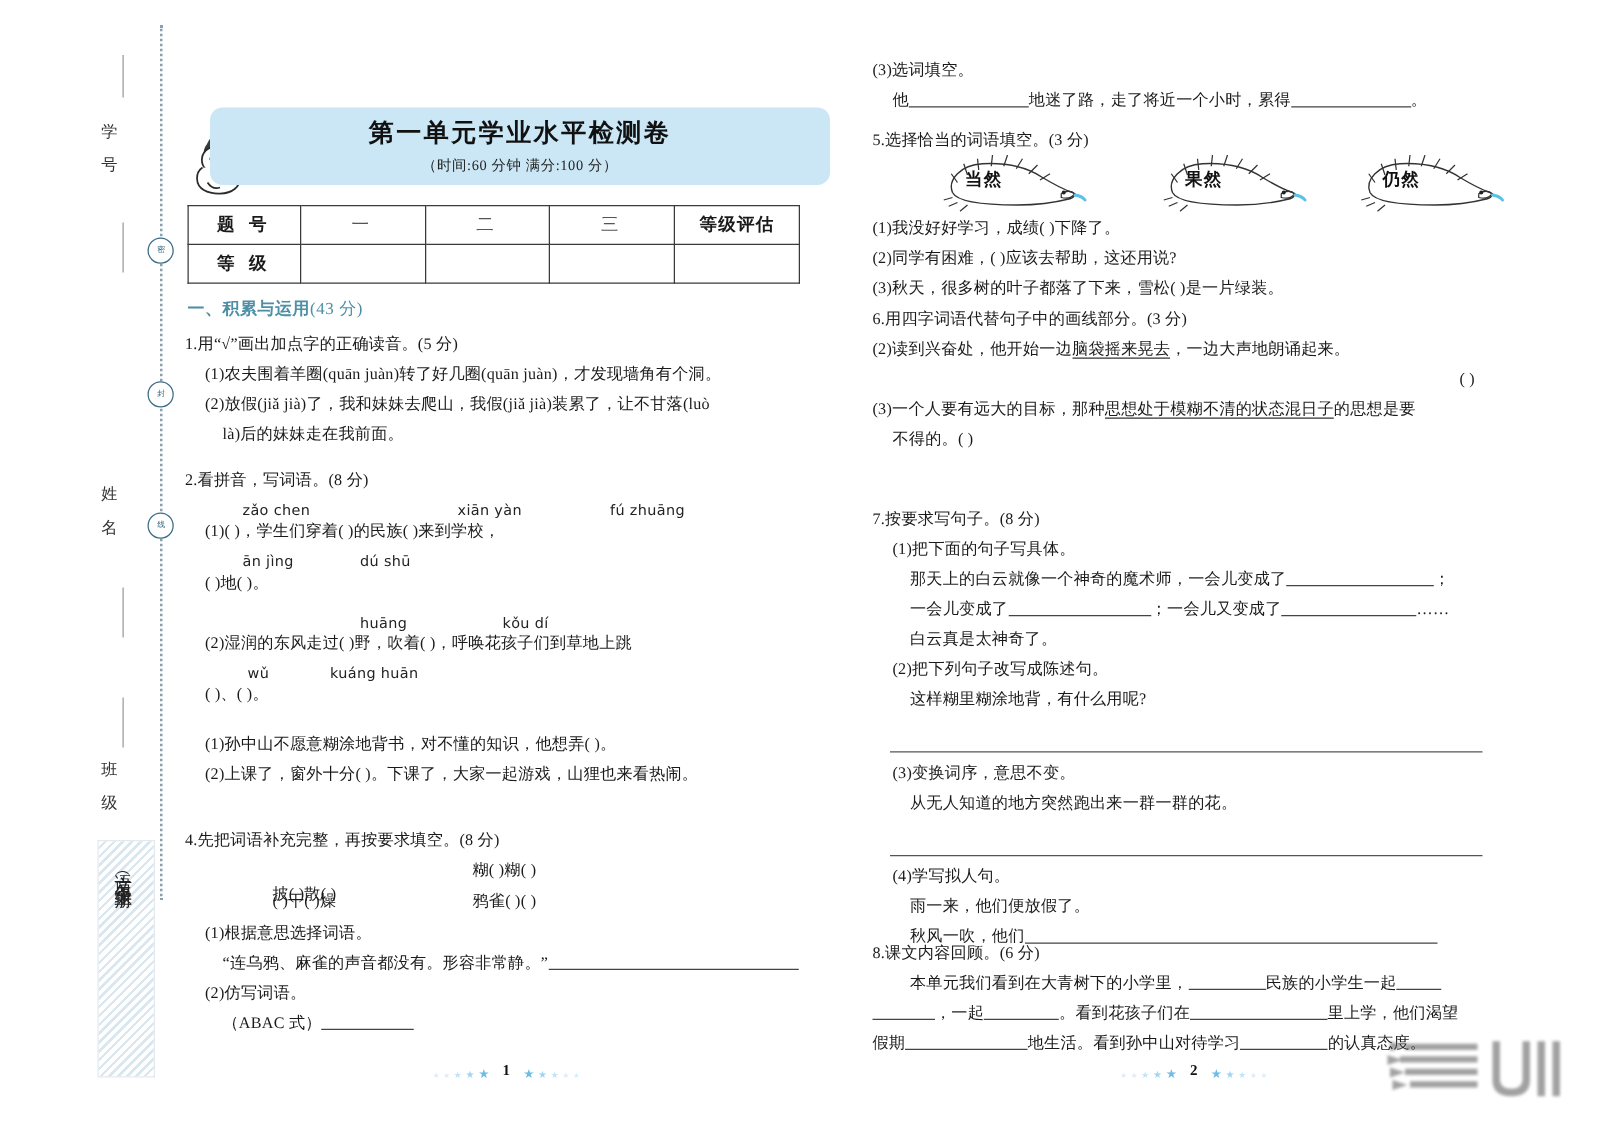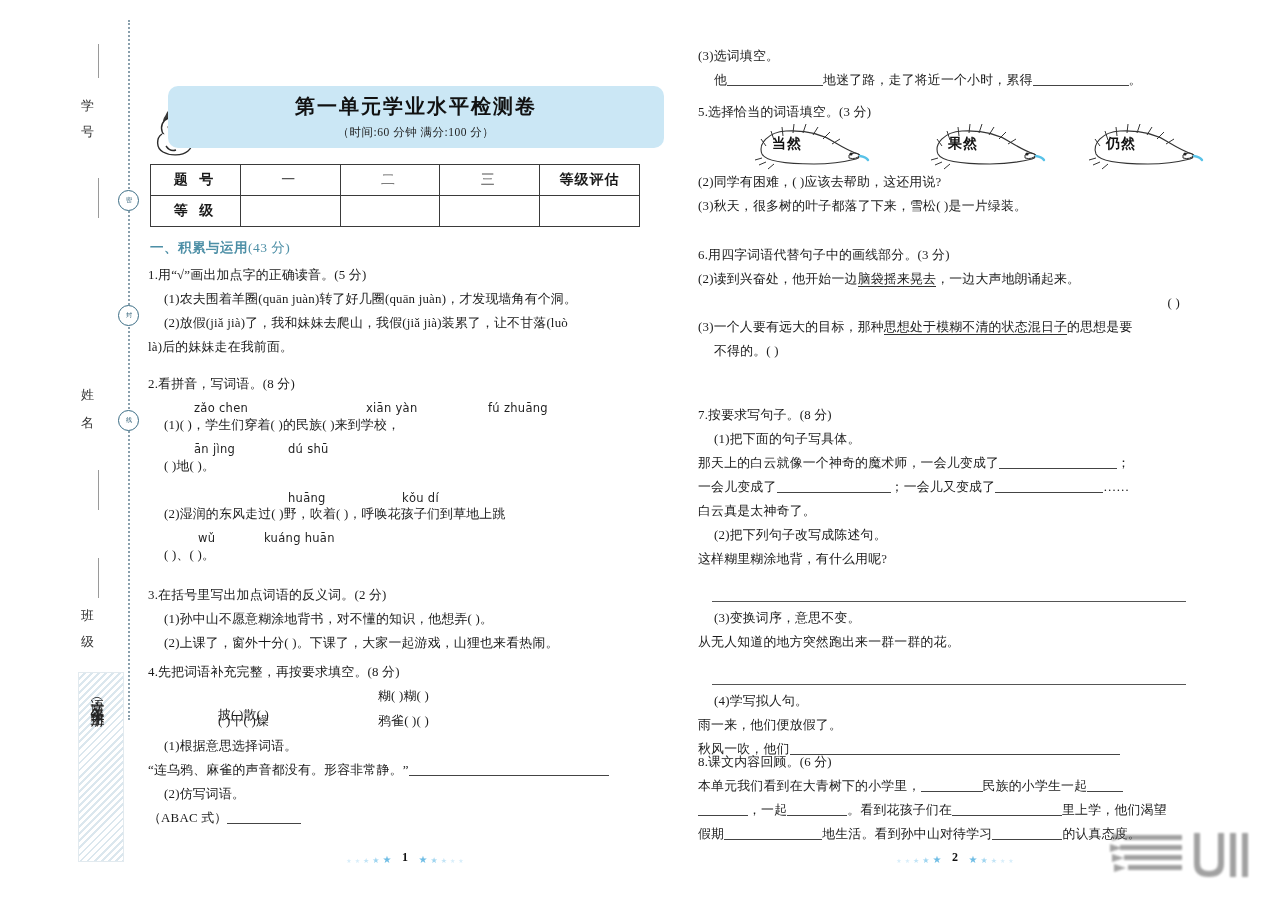--- a/index.html
+++ b/index.html
@@ -114,21 +114,21 @@
     font-size: 13.5px; font-weight: bold;
     color: #4d8fa6;
     letter-spacing: .5px;
   }
   .q {
     font-size: 12.9px;
     line-height: 24px;
     letter-spacing: .2px;
   }
   .ind1 { margin-left: 16px; }
-  .ind2 { }
+  .ind2 { margin-left: 30px; }
   .blk { position: absolute; }
 
   .ul { display: inline-block; border-bottom: 1px solid #444; height: 15px; vertical-align: -2px; }
   .under-txt { border-bottom: 1px solid #333; }
 
   .pinyin {
     font-family: "DejaVu Sans", sans-serif;
     font-size: 11.5px;
     letter-spacing: .3px;
     color: #222;
@@ -271,23 +271,20 @@
       <div class="ind1">(2)湿润的东风走过(    )野，吹着(        )，呼唤花孩子们到草地上跳</div>
 
       <div style="height:17px; position:relative;">
         <span class="pinyin" style="position:absolute; left:50px;">wǔ</span>
         <span class="pinyin" style="position:absolute; left:116px;">kuáng huān</span>
       </div>
       <div class="ind1">(    )、(        )。</div>
     </div>
 
     <div class="blk q" style="left:8px; top:583px; width:520px;">
-      <div>
-        <span class="bold-num">3.</span><span>在括号里写出加点词语的反义词。(2 分)</span>
-      </div>
       <div class="ind1">(1)孙中山不愿意糊涂地背书，对不懂的知识，他想弄(        )。</div>
       <div class="ind1">(2)上课了，窗外十分(        )。下课了，大家一起游戏，山狸也来看热闹。</div>
     </div>
 
     <div class="blk q" style="left:8px; top:660px; width:520px;">
       <div>
         <span class="bold-num">4.</span><span>先把词语补充完整，再按要求填空。(8 分)</span>
       </div>
       <div style="position:relative; height:25px;">
         <span style="position:absolute; left:70px;margin-top:19px;">披(    )散(    )</span>
@@ -364,20 +361,21 @@
           <path d="M10 34 l-7 2 M14 38 l-7 3 M22 40 l-6 5"></path>
           <path d="M97 31 q6 -4 11 0 q-4 5 -11 3 Z"></path>
         </g>
         <circle cx="99" cy="30" r="1.6" fill="#222"></circle>
         <path d="M108 32 q6 1 8 4" stroke="#58c2e8" stroke-width="2.4" fill="none" stroke-linecap="round"></path>
       </svg>
       <div class="hedge-word">仍然</div>
     </div>
 
     <div class="blk q" style="left:8px; top:170px; width:500px;">
+      <div>(1)我没好好学习，成绩(        )下降了。</div>
       <div>(2)同学有困难，(        )应该去帮助，这还用说?</div>
       <div>(3)秋天，很多树的叶子都落了下来，雪松(        )是一片绿装。</div>
     </div>
 
     <div class="blk q" style="left:8px; top:243px; width:500px;">
       <div>
         <span class="bold-num">6.</span><span>用四字词语代替句子中的画线部分。(3 分)</span>
       </div>
       <div>
         <span>(2)读到兴奋处，他开始一边</span><span class="under-txt">脑袋摇来晃去</span><span>，一边大声地朗诵起来。</span>

